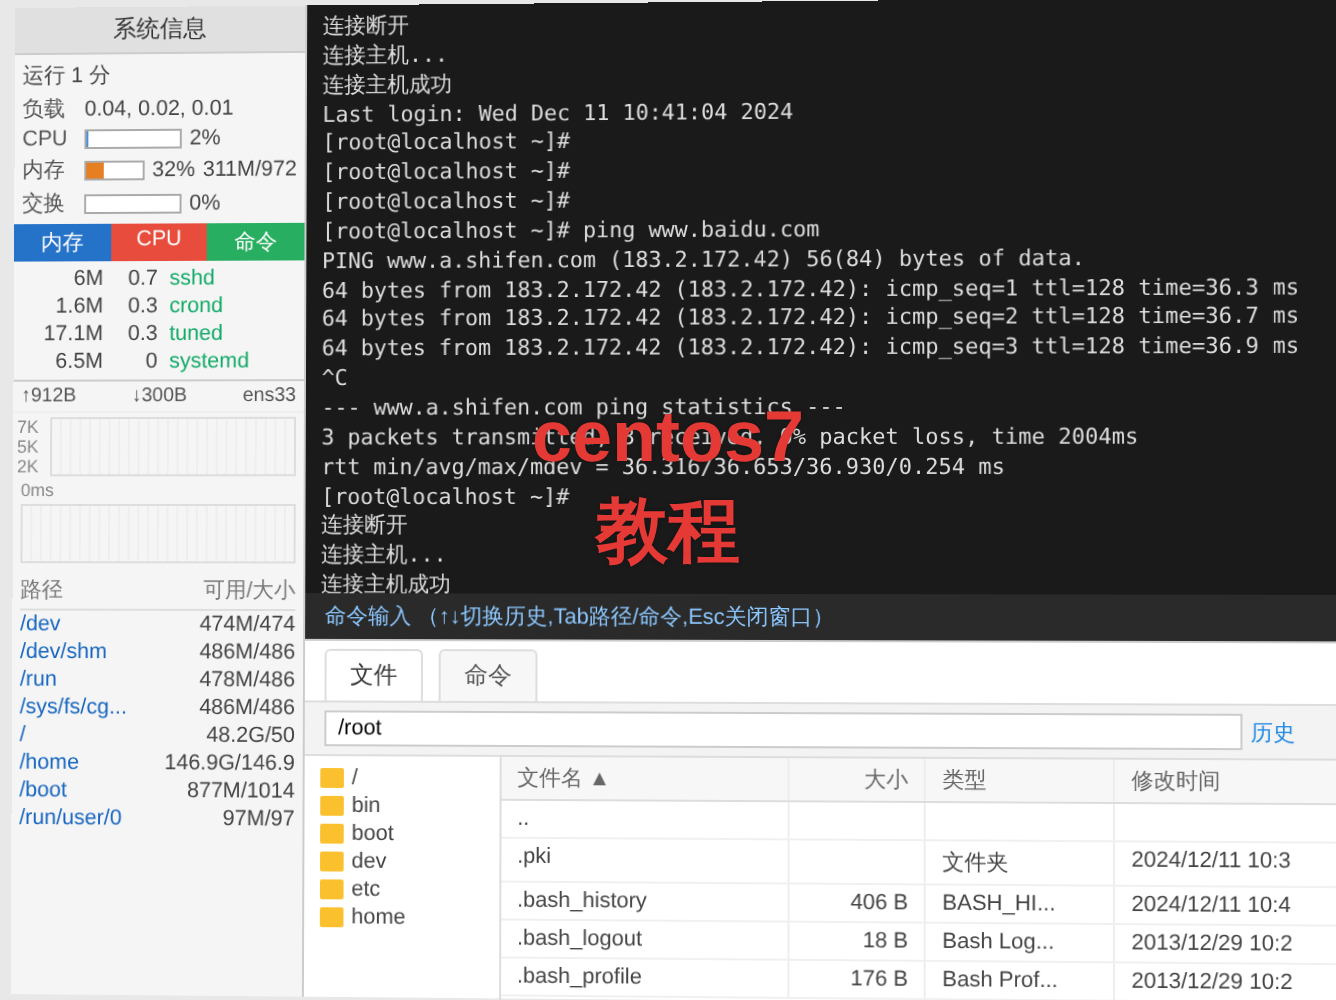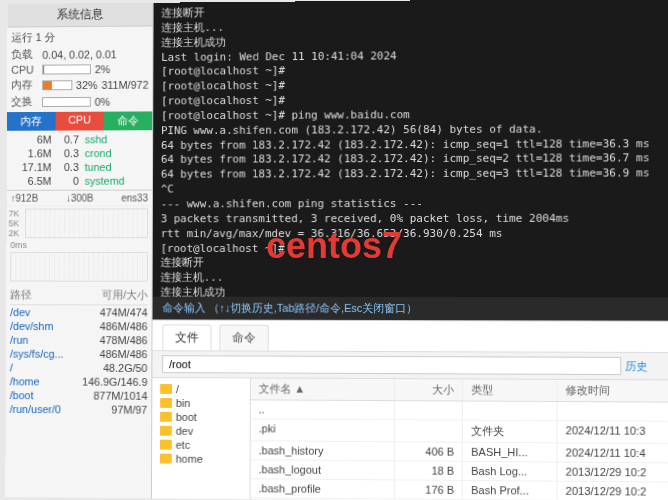--- a/index.html
+++ b/index.html
@@ -408,13 +408,14 @@
               </div>
             </div>
         </div>
       </div>
     </div>
   </div>
 </div>
 
 <div class="overlay">
   <div>centos7</div>
+  <div>教程</div>
 </div>
 
 </body></html>

